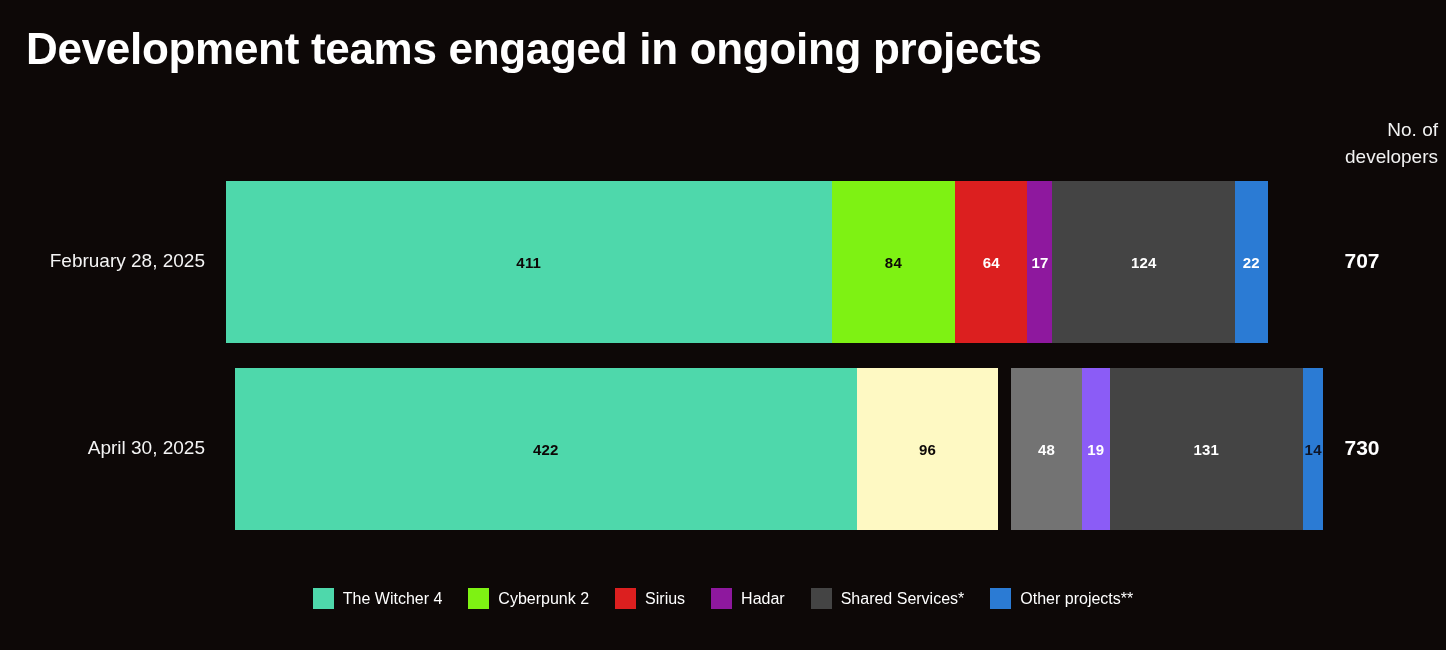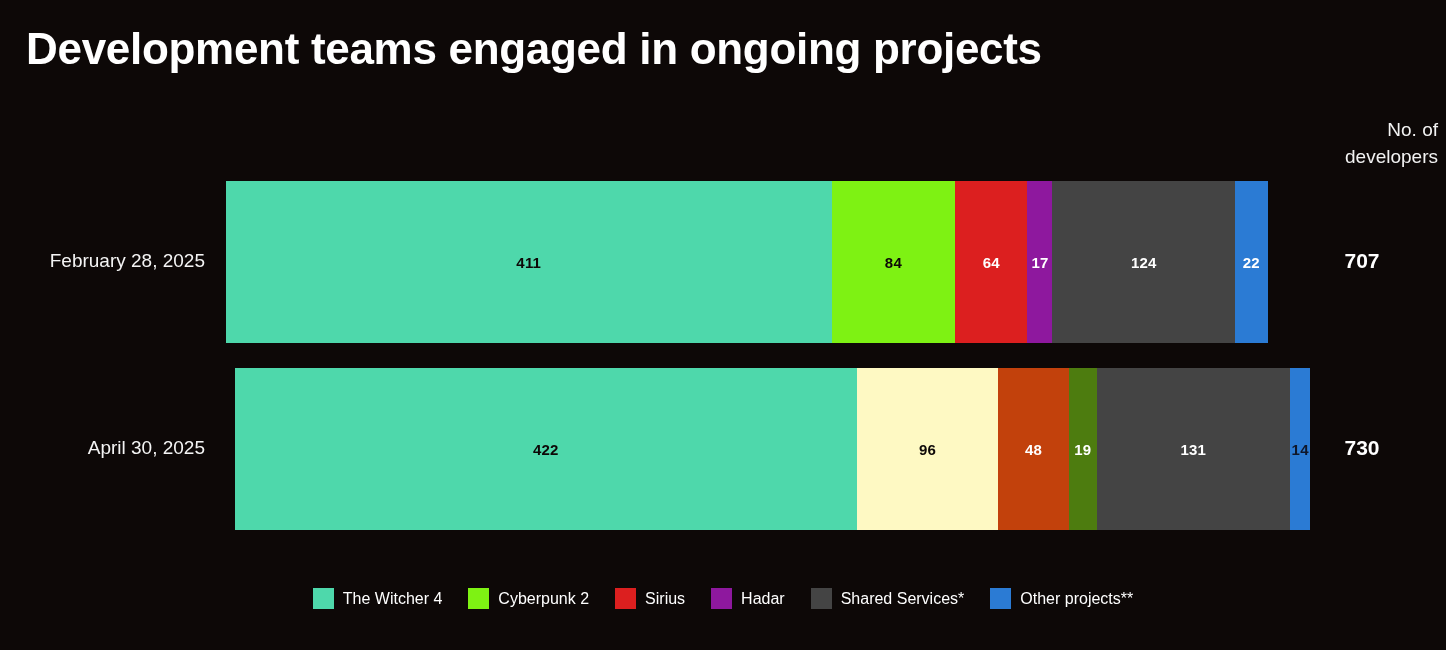--- a/index.html
+++ b/index.html
@@ -138,24 +138,24 @@
       </div>
       <div class="total" style="top: 249px;">707</div>
       <div class="row-label" style="left: 5px; top: 437px;">April 30, 2025</div>
       <div class="bar" style="left: 226px; top: 368px; height: 162px; padding-left: 9px;">
         <div class="seg" style="width: 621.733px; background: rgb(78, 216, 171);">
           <span style="color: rgb(13, 8, 7);">422</span>
         </div>
         <div class="seg" style="width: 141.437px; background: #fef9c3;">
           <span style="color: rgb(13, 8, 7);">96</span>
         </div>
-        <div class="seg" style="width: 70.7184px; background: #c2410c;">
+        <div class="seg" style="width: 70.7184px; background: #737373; margin-left: 13px;">
           <span style="color: rgb(255, 255, 255);">48</span>
         </div>
-        <div class="seg" style="width: 27.9927px; background: #4d7c0f;">
+        <div class="seg" style="width: 27.9927px; background: #8b5cf6;">
           <span style="color: rgb(255, 255, 255);">19</span>
         </div>
         <div class="seg" style="width: 193.002px; background: rgb(68, 68, 68);">
           <span style="color: rgb(255, 255, 255);">131</span>
         </div>
         <div class="seg" style="width: 20.6262px; background: rgb(43, 123, 212);">
           <span style="color: #0f172a;">14</span>
         </div>
       </div>
       <div class="total" style="top: 436px;">730</div>

